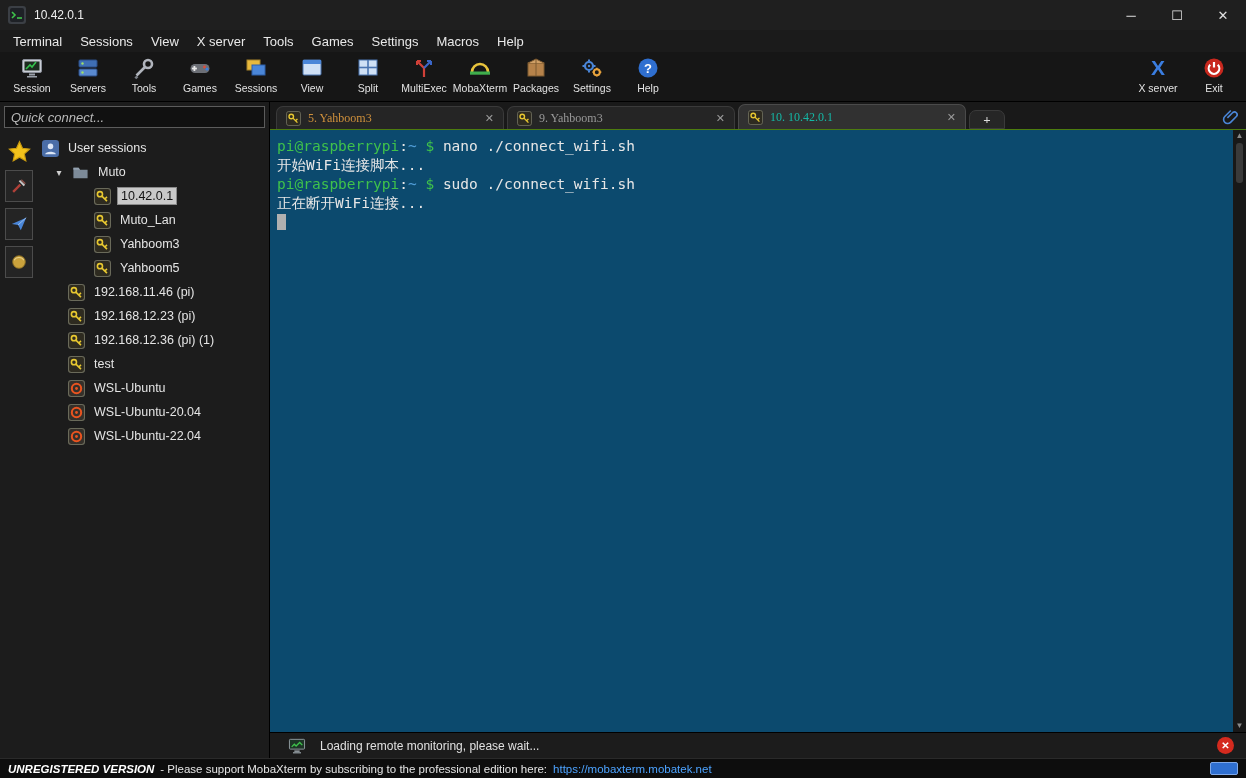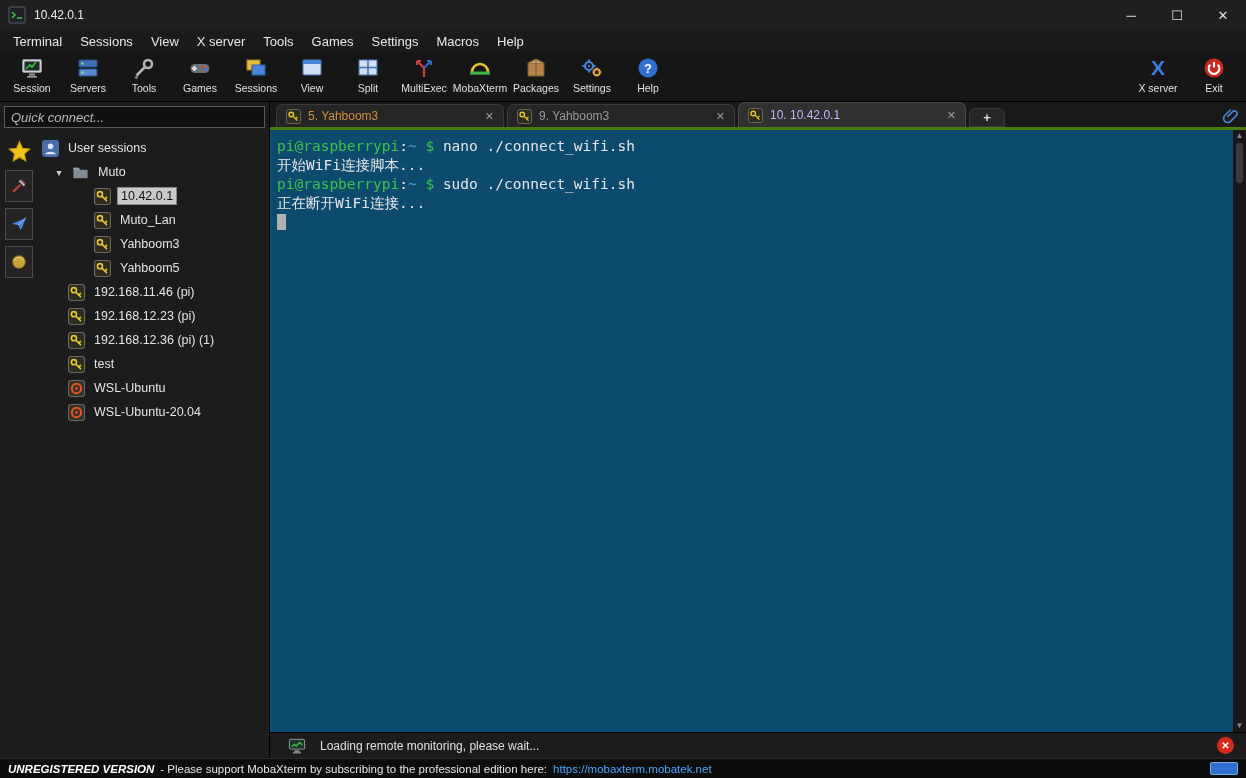--- a/index.html
+++ b/index.html
@@ -44,21 +44,21 @@
   .strip-btn .svg-icon { width:18px; height:18px; }
   .tree { flex:1; padding-top:6px; overflow:hidden; }
   .tree-row { display:flex; align-items:center; height:24px; font-size:12.5px; color:#e4e4e4; gap:6px; white-space:nowrap; }
   .tree-chevron { width:14px; color:#cfcfcf; font-size:10px; text-align:center; flex:0 0 auto; }
   .ticon { width:17px; height:17px; flex:0 0 auto; }
   .tree-label { padding:1px 3px; }
   .tree-label.selected { background:#c9c9c9; color:#141414; border:1px solid #8a8a8a; }
 
   
   .content { flex:1; display:flex; flex-direction:column; min-width:0; background:#121212; }
-  .tabbar { height:28px; background:#191919; display:flex; align-items:flex-end; padding:3px 6px 0 6px; gap:3px; flex:0 0 auto; border-bottom:3px solid #4d7c0f; }
+  .tabbar { height:28px; background:#191919; display:flex; align-items:flex-end; padding:3px 6px 0 6px; gap:3px; flex:0 0 auto; border-bottom:1px solid #4d7c0f;font-family:Liberation Serif, serif; }
   .tab { height:23px; width:228px; background:#252525; border:1px solid #3a3a3a; border-bottom:none; border-radius:7px 7px 0 0; display:flex; align-items:center; padding:0 9px; gap:7px; font-size:12px; }
   .tab.active { height:25px; background:#313131; border-color:#4a4a4a; }
   .tab-key { width:15px; height:15px; flex:0 0 auto; }
   .tab-label { overflow:hidden; text-overflow:ellipsis; white-space:nowrap; }
   .tab-close { margin-left:auto; color:#9a9a9a; font-size:11px; }
   .tab-plus { height:19px; width:36px; background:#262626; border:1px solid #3a3a3a; border-radius:7px 7px 0 0; display:flex; align-items:center; justify-content:center; color:#ddd; font-size:13px; font-weight:bold; }
   .paperclip { margin-left:auto; width:18px; height:18px; align-self:center; }
 
   
   .terminal-wrap { flex:1; display:flex; min-height:0; }
@@ -421,20 +421,30 @@
             </div>
             <div class="tree-row" style="padding-left: 30px;">
               <span class="svg-icon ticon">
                 <svg viewBox="0 0 16 16">
                   <rect x="0.5" y="0.5" width="15" height="15" rx="2.5" fill="#35302a" stroke="#6a6a5a"></rect>
                   <circle cx="8" cy="8" r="4.4" fill="none" stroke="#e95420" stroke-width="1.9"></circle>
                   <circle cx="8" cy="8" r="1.3" fill="#e95420"></circle>
                 </svg>
               </span>
               <span class="tree-label">WSL-Ubuntu-20.04</span>
+            </div>
+            <div class="tree-row" style="padding-left: 30px;">
+              <span class="svg-icon ticon">
+                <svg viewBox="0 0 16 16">
+                  <rect x="0.5" y="0.5" width="15" height="15" rx="2.5" fill="#35302a" stroke="#6a6a5a"></rect>
+                  <circle cx="8" cy="8" r="4.4" fill="none" stroke="#e95420" stroke-width="1.9"></circle>
+                  <circle cx="8" cy="8" r="1.3" fill="#e95420"></circle>
+                </svg>
+              </span>
+              <span class="tree-label">WSL-Ubuntu-22.04</span>
             </div>
           </div>
       </div>
     </div>
 
     <div class="content">
 
       <div class="tabbar">
           <div class="tab">
             <span class="svg-icon tab-key">
@@ -459,21 +469,21 @@
             <span class="tab-close">✕</span>
           </div>
           <div class="tab active">
             <span class="svg-icon tab-key">
               <svg viewBox="0 0 16 16">
                 <rect x="0.5" y="0.5" width="15" height="15" rx="2.5" fill="#2e2b20" stroke="#6a6a5a"></rect>
                 <circle cx="5.6" cy="5.8" r="2.4" fill="none" stroke="#e8c830" stroke-width="1.5"></circle>
                 <path d="M7.4 7.6 L12.2 12.4 M10.2 10.4 L12.2 8.4" stroke="#e8c830" stroke-width="1.5" fill="none"></path>
               </svg>
             </span>
-            <span class="tab-label" style="color: #c4b5fd;">10. 10.42.0.1</span>
+            <span class="tab-label" style="color: #14b8a6;">10. 10.42.0.1</span>
             <span class="tab-close">✕</span>
           </div>
           <div class="tab-plus">+</div>
           <span class="paperclip svg-icon">
             <svg viewBox="0 0 20 20">
               <path d="M6 11 L12 5 a3 3 0 0 1 4.2 4.2 L9.5 15.9 a4.5 4.5 0 0 1 -6.4 -6.4 L9.8 2.8" fill="none" stroke="#4a86d8" stroke-width="1.8"></path>
             </svg>
           </span>
         </div>
 

